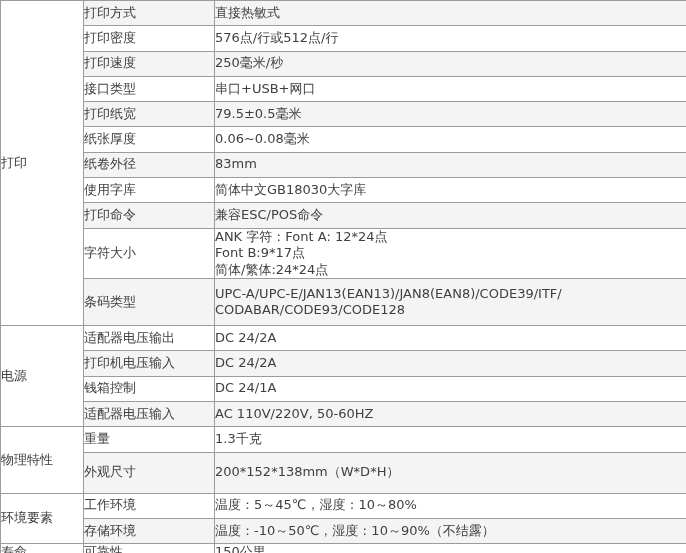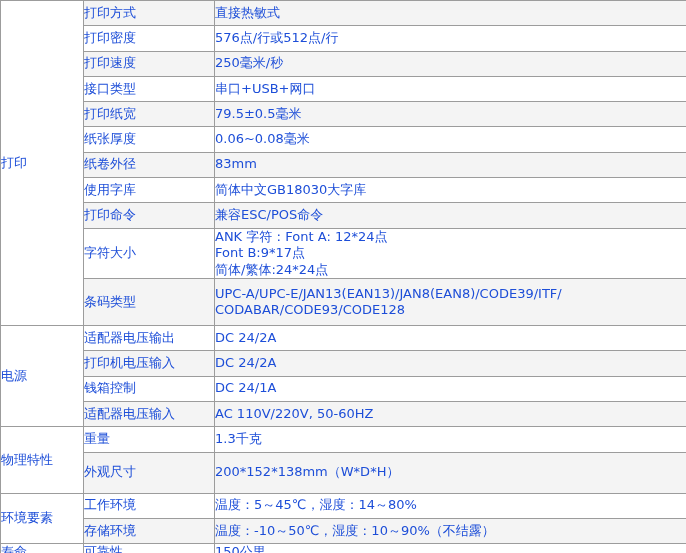--- a/index.html
+++ b/index.html
@@ -16,21 +16,21 @@
     position: relative;
   }
   table.spec {
     border-collapse: collapse;
     table-layout: fixed;
     width: 686px;
   }
   table.spec td {
     border: 1px solid #9c9c9c;
     font-size: 13px;
-    color: #1d4ed8;
+    color: #404040;
     padding: 0;
     vertical-align: middle;
     line-height: 1.3;
     white-space: nowrap;
     overflow: hidden;
   }
   table.spec td:last-child { border-right: none; }
   td.cat {
     background: #ffffff;
     padding-left: 13px;
@@ -127,21 +127,21 @@
           <td class="prop">重量</td>
           <td class="val">1.3千克</td>
         </tr>
         <tr class="alt" style="height: 41px; margin-top: 20px;">
           <td class="prop">外观尺寸</td>
           <td class="val">200*152*138mm（W*D*H）</td>
         </tr>
         <tr class="plain" style="height: 25.3px;">
           <td class="cat" rowspan="2">环境要素</td>
           <td class="prop">工作环境</td>
-          <td class="val">温度：5～45℃，湿度：14～80%</td>
+          <td class="val">温度：5～45℃，湿度：10～80%</td>
         </tr>
         <tr class="alt" style="height: 25.3px;">
           <td class="prop">存储环境</td>
           <td class="val">温度：-10～50℃，湿度：10～90%（不结露）</td>
         </tr>
         <tr class="plain" style="height: 16px; padding-left: 16px;">
           <td class="cat" rowspan="1">寿命</td>
           <td class="prop">可靠性</td>
           <td class="val">150公里</td>
         </tr>

